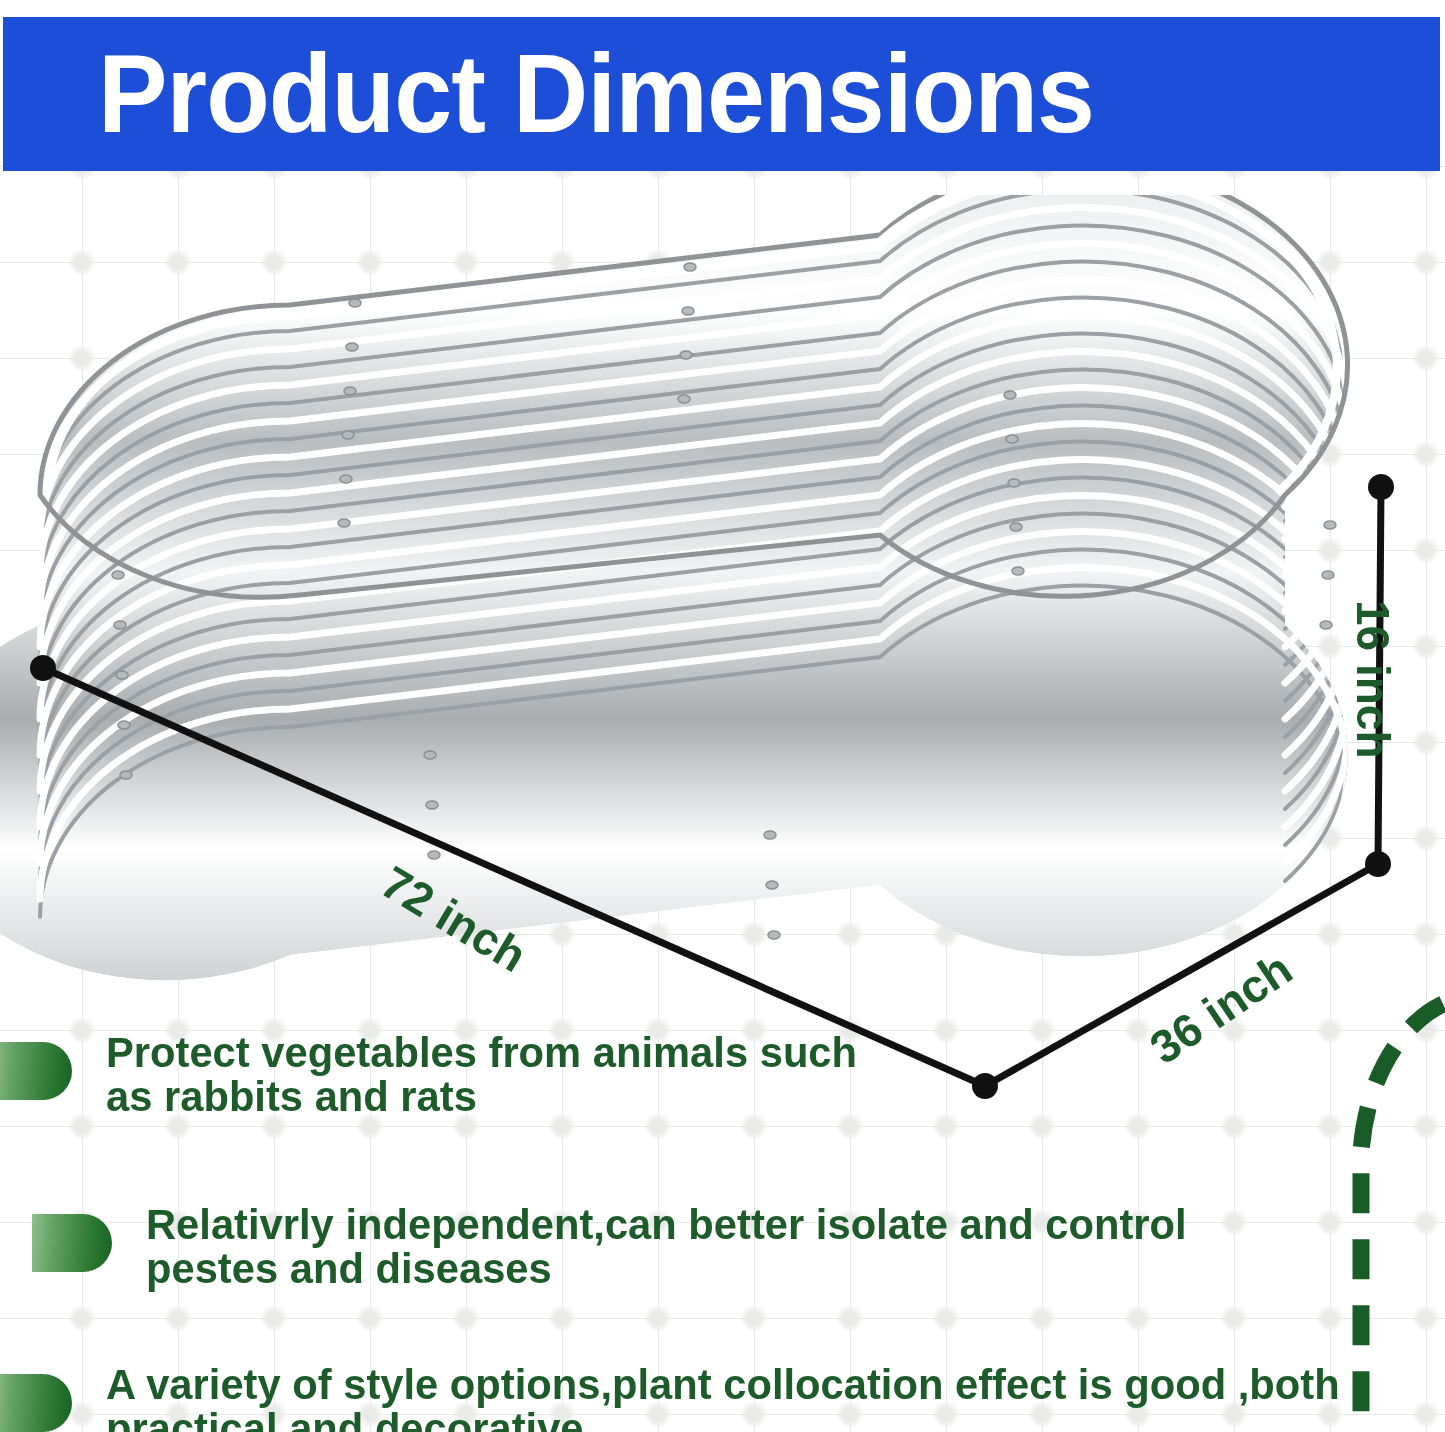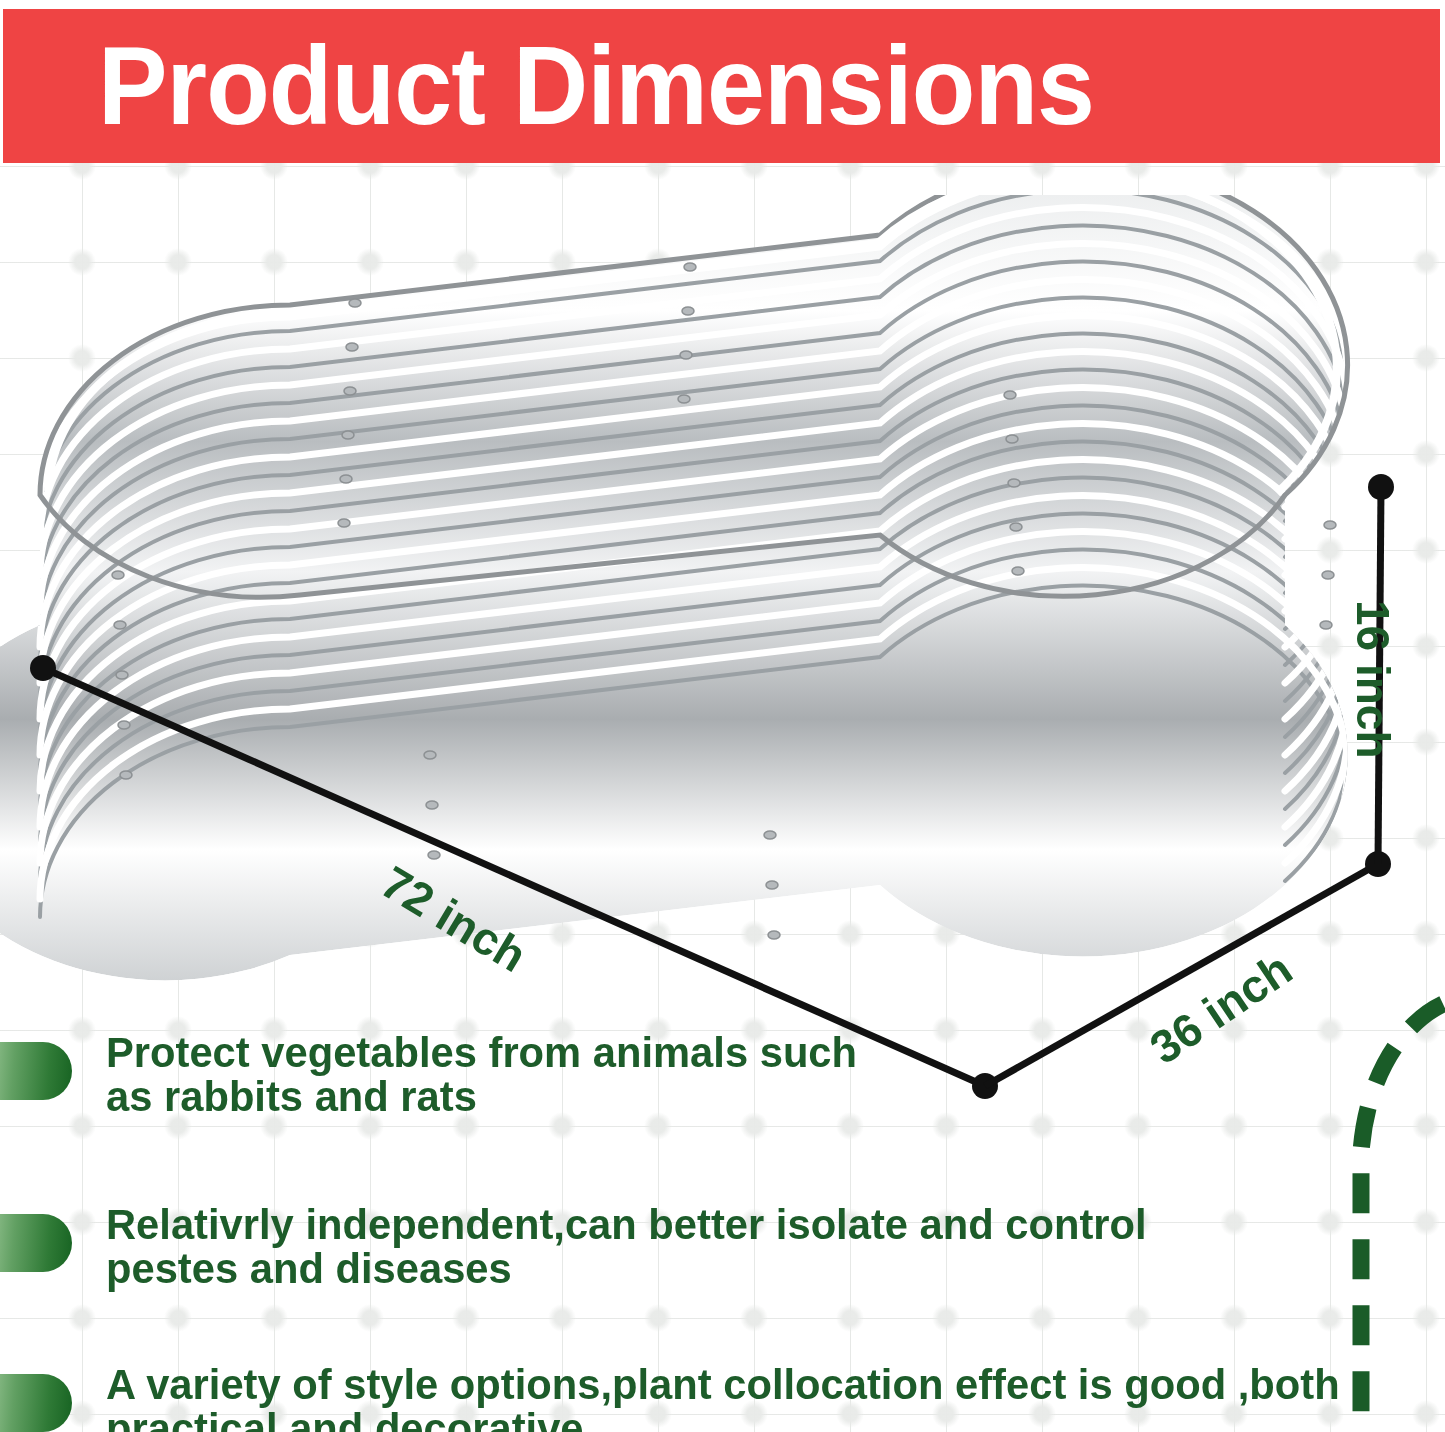--- a/index.html
+++ b/index.html
@@ -24,22 +24,22 @@
   .watermark-stars{
     position:absolute;left:0;top:160px;width:1445px;height:1272px;
     background-image:radial-gradient(circle at 50% 50%, rgba(232,234,232,.95) 0 7px, rgba(232,234,232,0) 14px);
     background-size:96px 96px;
     background-position:-62px -42px;
     pointer-events:none;
   }
 
   
   .banner{
-    position:absolute;left:3px;top:9px;width:1437px;height:154px;
-    background:#ef4444;
+    position:absolute;left:3px;top:17px;width:1437px;height:154px;
+    background:#1d4ed8;
     display:flex;align-items:center;text-align:center;
   }
   .banner-title{
     color:#ffffff;
     font-size:112px;
     font-weight:bold;
     letter-spacing:-1px;
     line-height:1;
     margin-left:95px;
     transform:scaleX(.93);
@@ -280,21 +280,21 @@
   <div class="features">
 
     <div class="feature">
       <div class="bullet-pill"></div>
       <div class="feature-text">
         <span>Protect vegetables from animals such</span>
         <span class="l2">as rabbits and rats</span>
       </div>
     </div>
 
-    <div class="feature" style="margin-top:22px;">
+    <div class="feature" style="margin-top:22px;margin-left:40px;">
       <div class="bullet-pill"></div>
       <div class="feature-text">
         <span>Relativrly independent,can better isolate and control</span>
         <span class="l2">pestes and diseases</span>
       </div>
     </div>
 
     <div class="feature" style="margin-top:10px;">
       <div class="bullet-pill"></div>
       <div class="feature-text">

